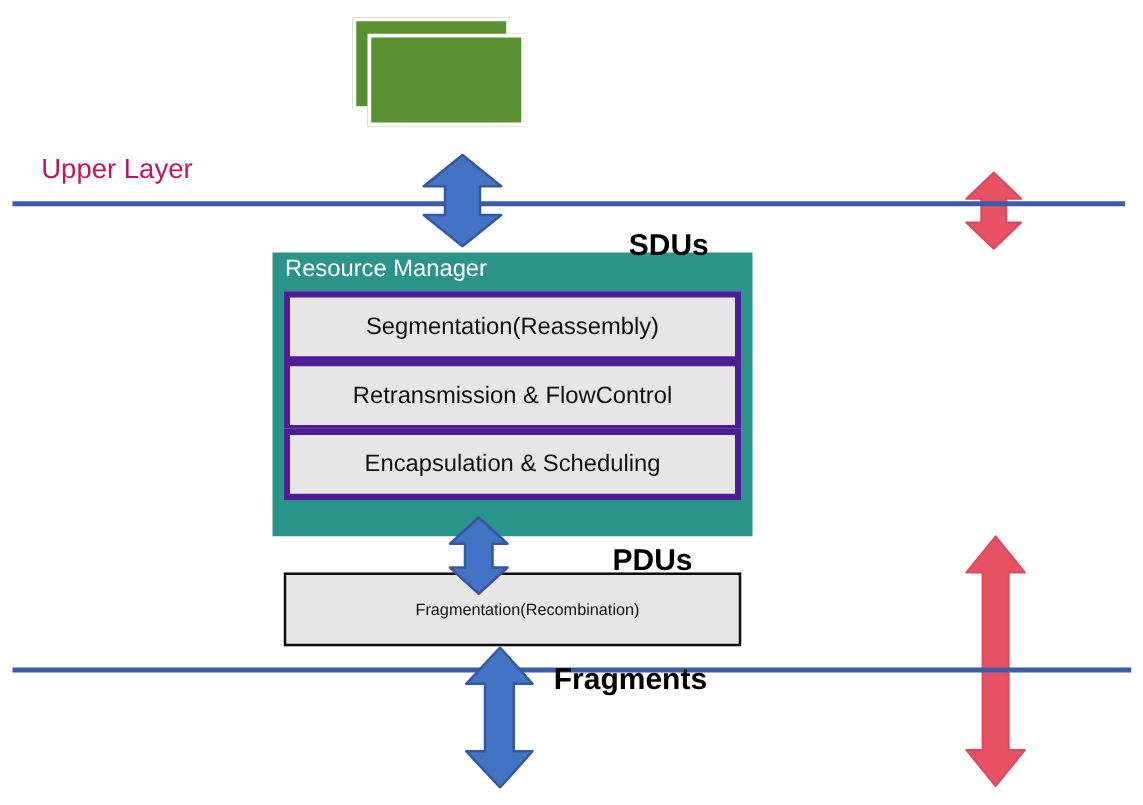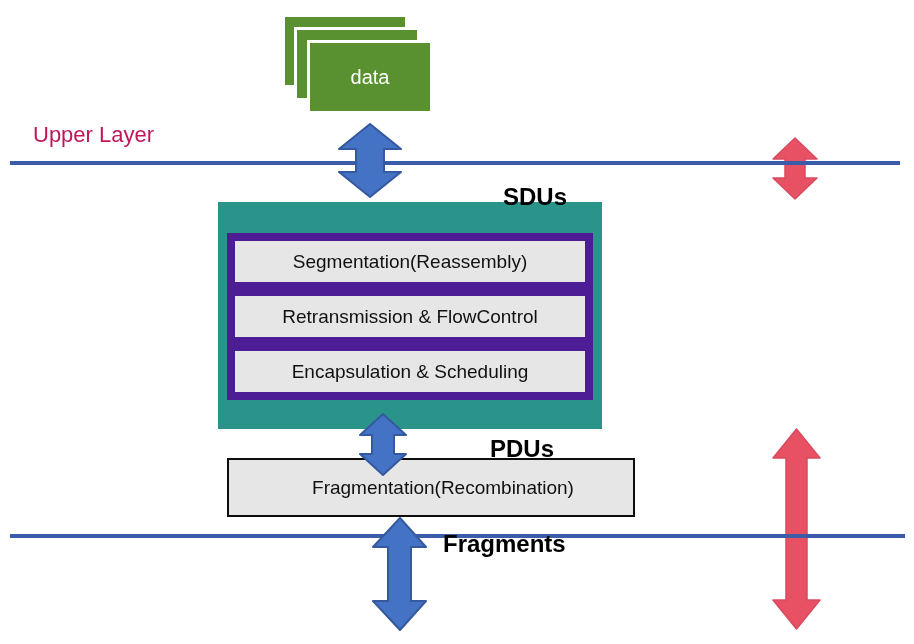--- a/index.html
+++ b/index.html
@@ -56,33 +56,33 @@
     width:384px;height:227px;
     background:#2a938a;box-sizing:border-box;z-index:1;
   }
   .rm-title{
     position:absolute;left:10px;top:3px;
     color:#ffffff;font-size:19px;white-space:nowrap;
   }
   .fn-stack{position:absolute;left:9px;top:31px;width:366px;}
   .fn-row{
     width:100%;height:57px;box-sizing:border-box;
-    background:#e6e6e6;border:8px solid #4c1d95;
+    background:#e6e6e6;border:5px solid #4c1d95;
     display:flex;align-items:center;justify-content:center;
     font-size:19px;color:#111111;margin-top:-2px;
   }
   .fn-row:first-child{margin-top:0;}
 
   
   .frag-box{
     position:absolute;left:227px;top:458px;
-    width:408px;height:59px;box-sizing:border-box;
+    width:366px;height:59px;box-sizing:border-box;
     background:#e6e6e6;border:2px solid #0d0d0d;
     display:flex;align-items:center;justify-content:center;
-    font-size:19px;color:#111111;z-index:1;padding-left:24px;
+    font-size:13px;color:#111111;z-index:1;padding-left:24px;
   }
 
   
   .cm-box{
     position:absolute;left:703px;top:215px;
     width:187px;height:232px;
     background:#2a938a;z-index:1;
     display:flex;align-items:center;justify-content:center;
     text-align:center;color:#ffffff;font-size:19px;line-height:1.5;
   }
@@ -107,25 +107,23 @@
   <div class="hline line-lower"></div>
 
   <div class="layer-label lbl-upper">Upper Layer</div>
 
   <div class="flow-label lbl-sdus">SDUs</div>
   <div class="flow-label lbl-pdus">PDUs</div>
   <div class="flow-label lbl-fragments">Fragments</div>
 
   <div class="green-box green-back"></div>
   <div class="green-box green-mid"></div>
-  <div class="green-box green-front">
-    <span>data</span>
-  </div>
 
   <div class="rm-box">
+    <div class="rm-title">Resource Manager</div>
     <div class="fn-stack">
       <div class="fn-row">Segmentation(Reassembly)</div>
       <div class="fn-row">Retransmission &amp; FlowControl</div>
       <div class="fn-row">Encapsulation &amp; Scheduling</div>
     </div>
   </div>
 
   <div class="frag-box">Fragmentation(Recombination)</div>
 
 

